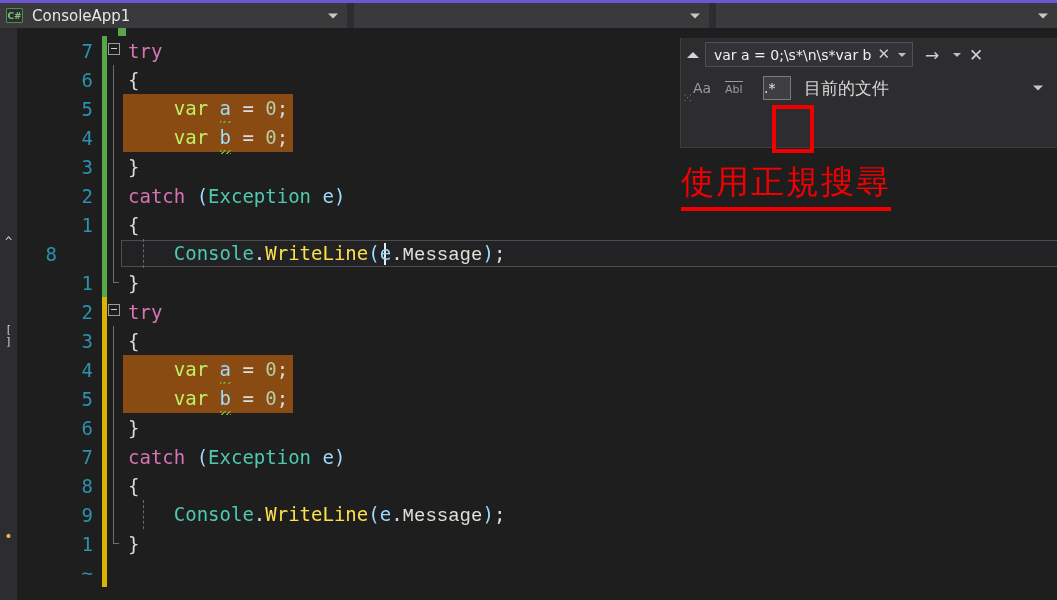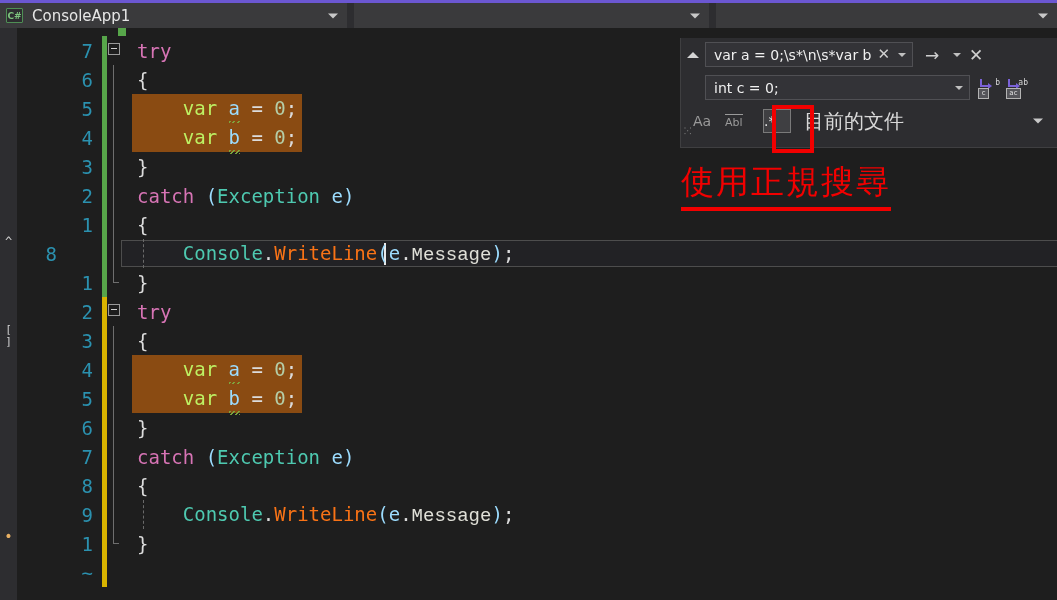--- a/index.html
+++ b/index.html
@@ -135,38 +135,38 @@
   .vline.end { height: 15px; }
   .vline.end::after {
     content: ""; position: absolute; left: 0; top: 14px;
     width: 6px; height: 1px; background: #6e6e6e;
   }
 
   
   .codetext {
     flex: 1; position: relative; height: 29px;
     display: flex; align-items: center;
-    padding-left: 16px;
+    padding-left: 7px;
   }
 
   
   .indent-guide {
     position: absolute; left: 22px; top: 0;
     width: 1px; height: 29px;
     border-left: 1px dashed #6a6a6a;
   }
 
   
   .kw       { color: #d774b5; }   
   .kw-var   { color: #bef264; }   
   .type     { color: #4ec9b0; }   
   .ident    { color: #9cdcfe; }   
   .num      { color: #b5cea8; }   
   .punc     { color: #dcdcdc; }   
-  .method   { color: #f97316; }   
+  .method   { color: #fde047; }   
   .prop     { color: #e0e0d8; font-family: Liberation Mono, monospace; }   
   .paren    { color: #9cdcfe; }
 
   
   .squiggle {
     position: relative;
   }
   .squiggle::after {
     content: "";
     position: absolute; left: 0; right: 0; bottom: -6px;
@@ -301,21 +301,21 @@
     border-top: 1px solid #9a9a9a;
     font-size: 11px; letter-spacing: 0px; padding-top: 1px;
   }
   .opt-btn.regex {
     border: 1px solid #7a7a7a;
     background: #3f3f42;
     color: #e8e8e8;
     margin-left: 10px;
   }
   .opt-scope {
-    color: #d8d8d8; font-size: 20px; margin-left: 13px;
+    color: #d8d8d8; font-size: 17px; margin-left: 13px;
     font-family: "DejaVu Sans", sans-serif;
   }
   .opt-caret {
     position: absolute; right: 14px; top: 50%; transform: translateY(-50%);
     width: 0; height: 0;
     border-left: 5px solid transparent;
     border-right: 5px solid transparent;
     border-top: 5px solid #c8c8c8;
     cursor: pointer;
   }
@@ -405,38 +405,20 @@
       <div class="fp-input find">
         <span class="val">var a = 0;\s*\n\s*var b = 0;</span>
         <span class="fp-x">✕</span>
         <span class="fp-dd"></span>
       </div>
       <div class="fp-arrow">→</div>
       <span class="fp-dd"></span>
       <div class="fp-close">✕</div>
     </div>
 
-    <div class="fp-row">
-      <div class="fp-input replace">
-        <span class="val">int c = 0;</span>
-        <span class="fp-dd"></span>
-      </div>
-      <div class="repl-icons">
-        <div class="repl-ico">
-          <span class="ri-hook"></span>
-          <span class="ri-top">b</span>
-          <span class="ri-box ri-b1">c</span>
-        </div>
-        <div class="repl-ico">
-          <span class="ri-hook"></span>
-          <span class="ri-top">ab</span>
-          <span class="ri-box ri-b2">ac</span>
-        </div>
-      </div>
-    </div>
 
     <div class="fp-opts">
       <span class="grip">⁙</span>
       <div class="opt-btn">
         <span>Aa</span>
       </div>
       <div class="opt-btn wholeword">
         <span>Abl</span>
       </div>
       <div class="opt-btn regex">

